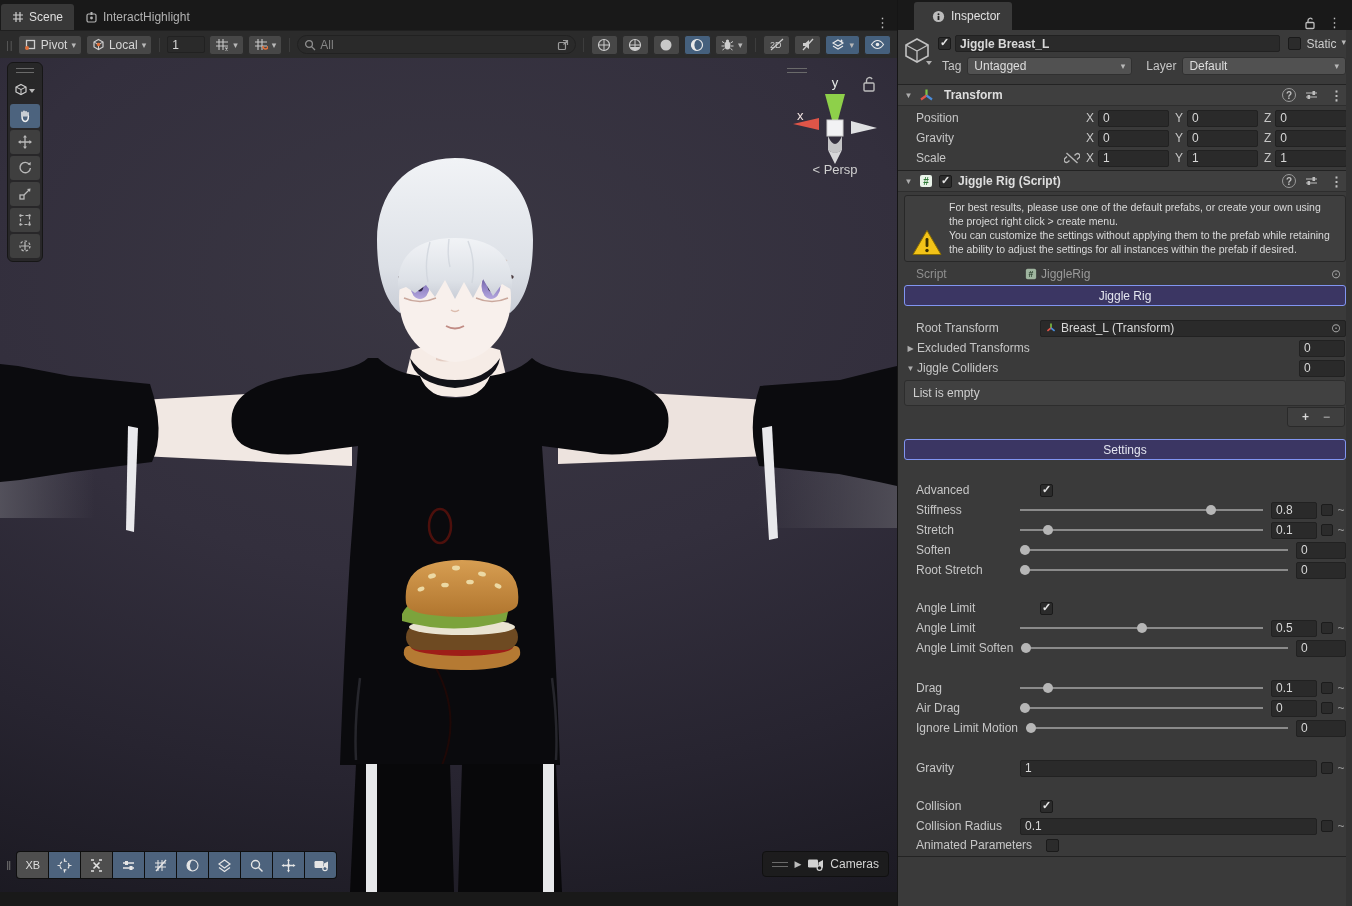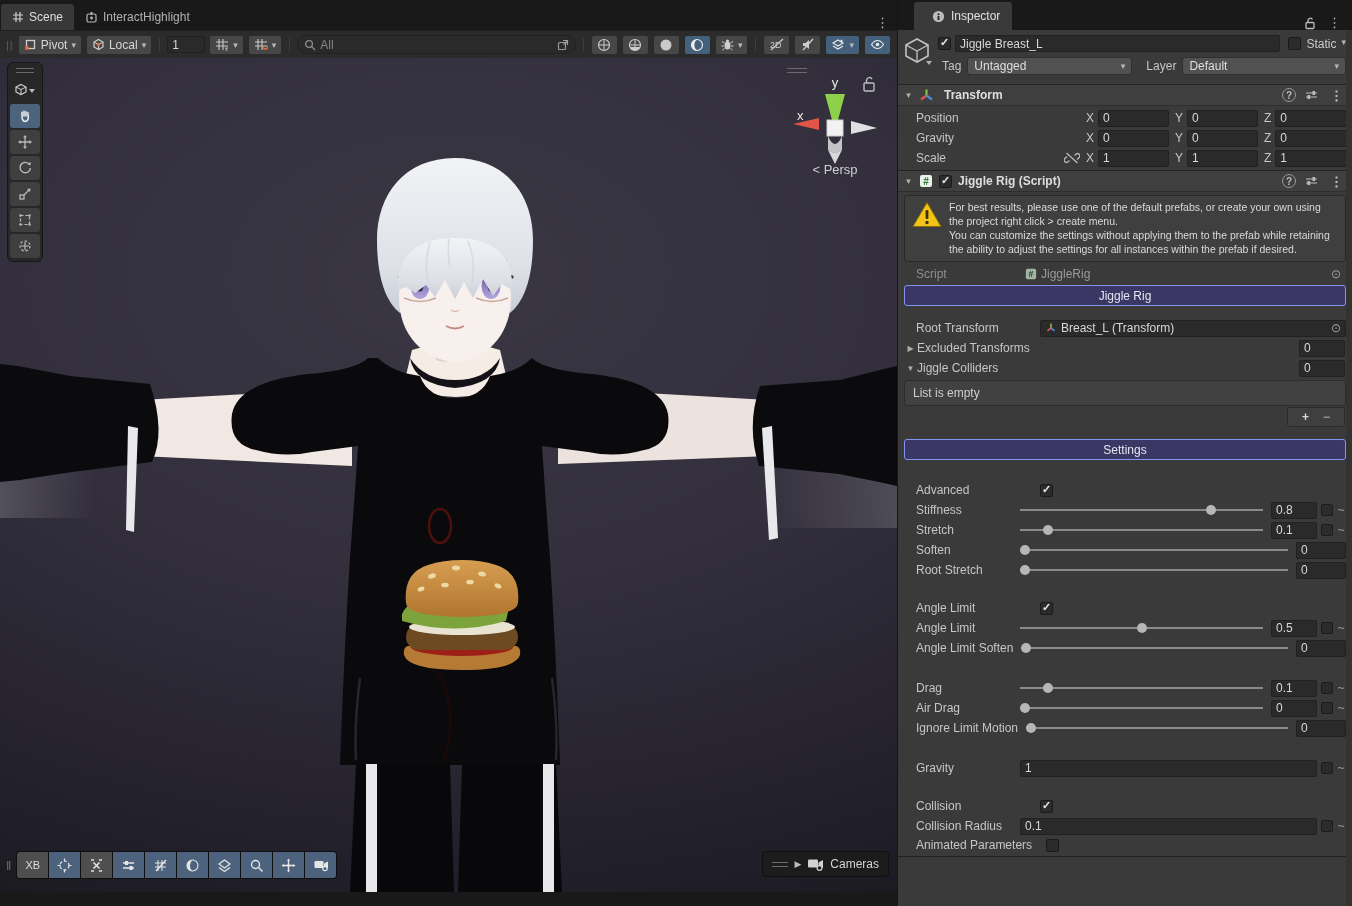--- a/index.html
+++ b/index.html
@@ -84,21 +84,21 @@
   .comp-head .right{margin-left:auto;display:flex;align-items:center;gap:9px}
   .helpq{width:14px;height:14px;border-radius:50%;border:1px solid #9a9a9a;color:#bdbdbd;font-size:10px;
     font-weight:bold;display:flex;align-items:center;justify-content:center}
   .trow{display:flex;align-items:center;height:20px;padding:0 5px 0 18px}
   .trow .lab{width:148px;color:#c6c6c6;flex:none}
   .axis{display:flex;align-items:center;flex:1;gap:4px;margin-left:6px}
   .axis b{font-weight:normal;color:#c6c6c6}
   .axis input{flex:1;width:40px;min-width:0}
   .linkico{width:16px;flex:none}
   .helpbox{margin:3px 6px;background:#3f3f3f;border:1px solid #282828;border-radius:3px;
-    display:flex;gap:7px;padding:5px 7px;align-items:flex-start}
+    display:flex;gap:7px;padding:5px 7px;align-items:flex-end}
   .helpbox .txt{font-size:10.5px;line-height:1.32;color:#dadada;white-space:pre-line}
   .prow{display:flex;align-items:center;height:20px;padding:0 6px 0 18px}
   .prow .plabel{width:104px;color:#c6c6c6;flex:none}
   .prow.autolab .plabel{width:auto;padding-right:8px}
   .prow .cbgap{margin-left:20px}
   .slider{position:relative;flex:1;height:16px;margin-right:8px}
   .slider::before{content:"";position:absolute;left:0;right:0;top:7px;height:2px;background:#8a8a8a}
   .knob{position:absolute;top:3px;width:10px;height:10px;border-radius:50%;background:#b6b6b6;
     left:calc((100% - 10px) * var(--f,0))}
   .pval{width:46px;flex:none}
@@ -520,21 +520,21 @@
 
   <div class="go-head">
     <svg width="32" height="32" viewBox="0 0 32 32">
         <path d="M15 4 26 10v11L15 27 4 21V10Z" fill="none" stroke="#c2c2c2" stroke-width="1.6"></path>
         <path d="M4 10l11 6 11-6M15 16v11" stroke="#c2c2c2" stroke-width="1.3" fill="none"></path>
         <path d="M24 26h6l-3 4Z" fill="#b0b0b0"></path>
       </svg>
     <div class="go-rows">
       <div class="row">
         <span class="cb" data-checked="true"></span>
-        <input class="fld namefld" style="font-weight: normal;" value="Jiggle Breast_L">
+        <input class="fld namefld" style="font-weight: bold;" value="Jiggle Breast_L">
         <div class="static-w">
           <span class="cb" data-checked="false"></span>
           <span>Static</span>
           <span class="arrow">▾</span>
         </div>
       </div>
       <div class="row" style="gap:6px">
         <span style="color:#c6c6c6;margin-left:4px">Tag</span>
         <div class="ddl" style="width:165px">
           <span>Untagged</span>

